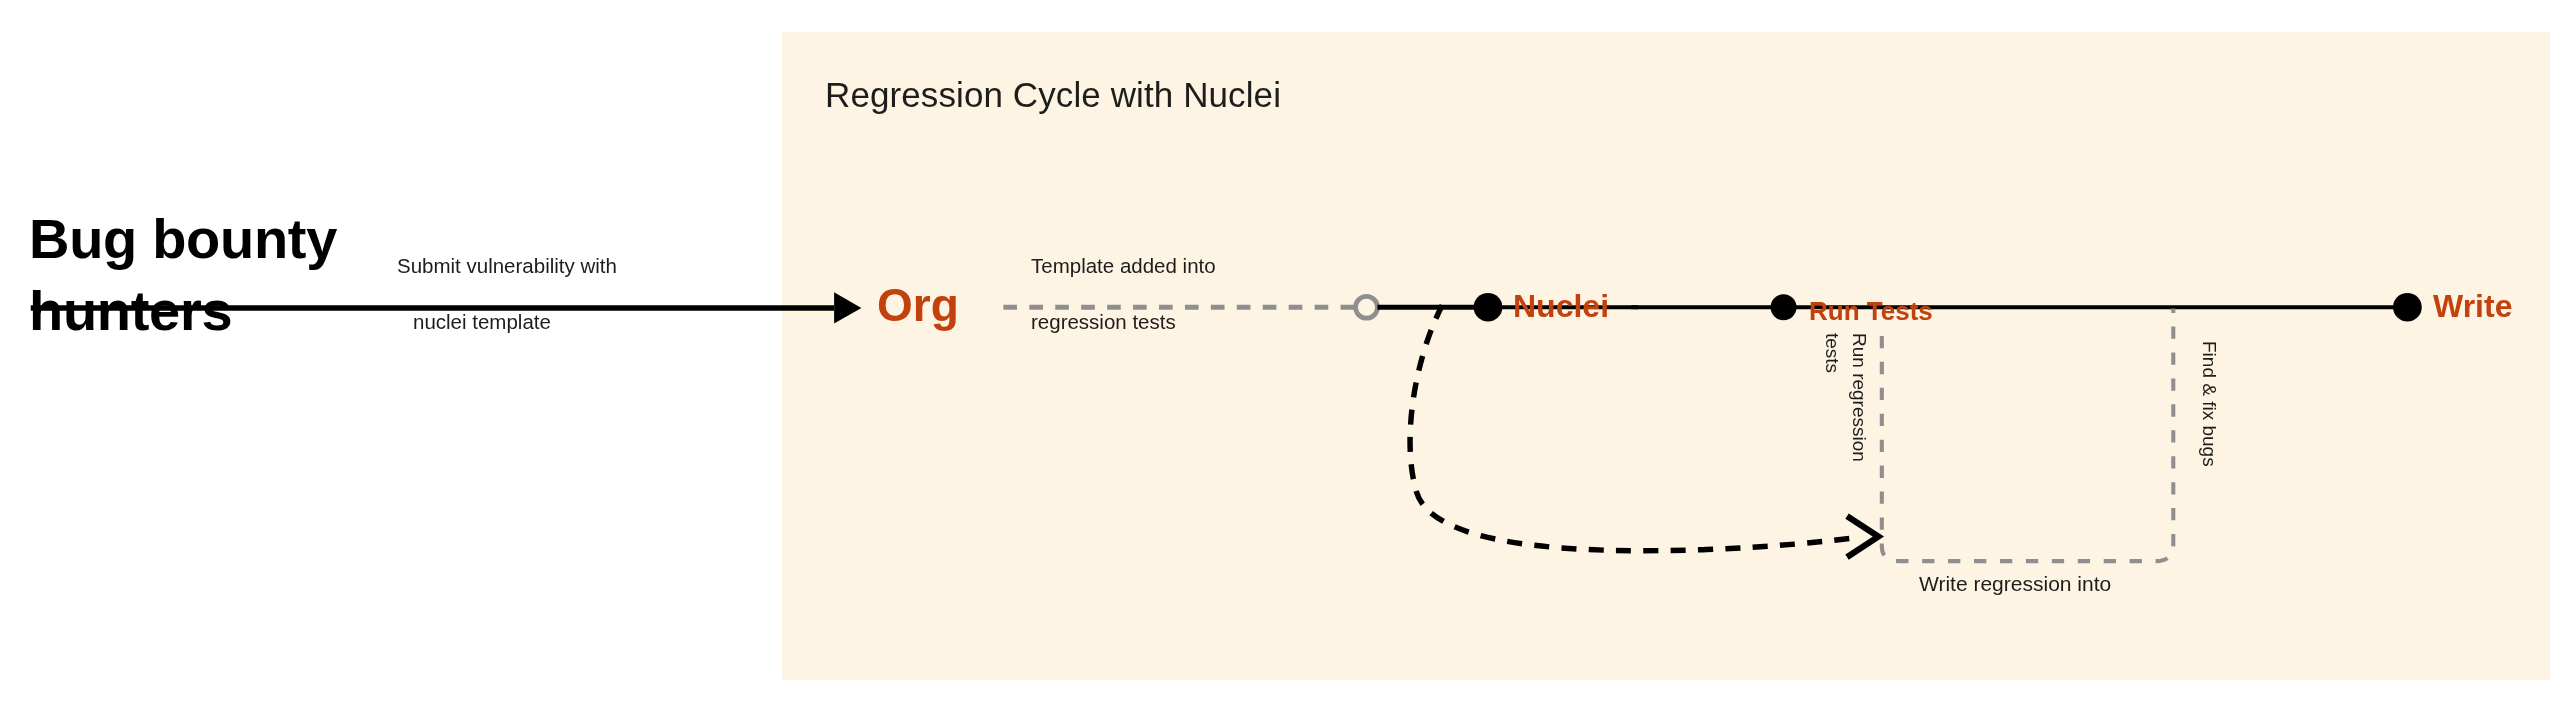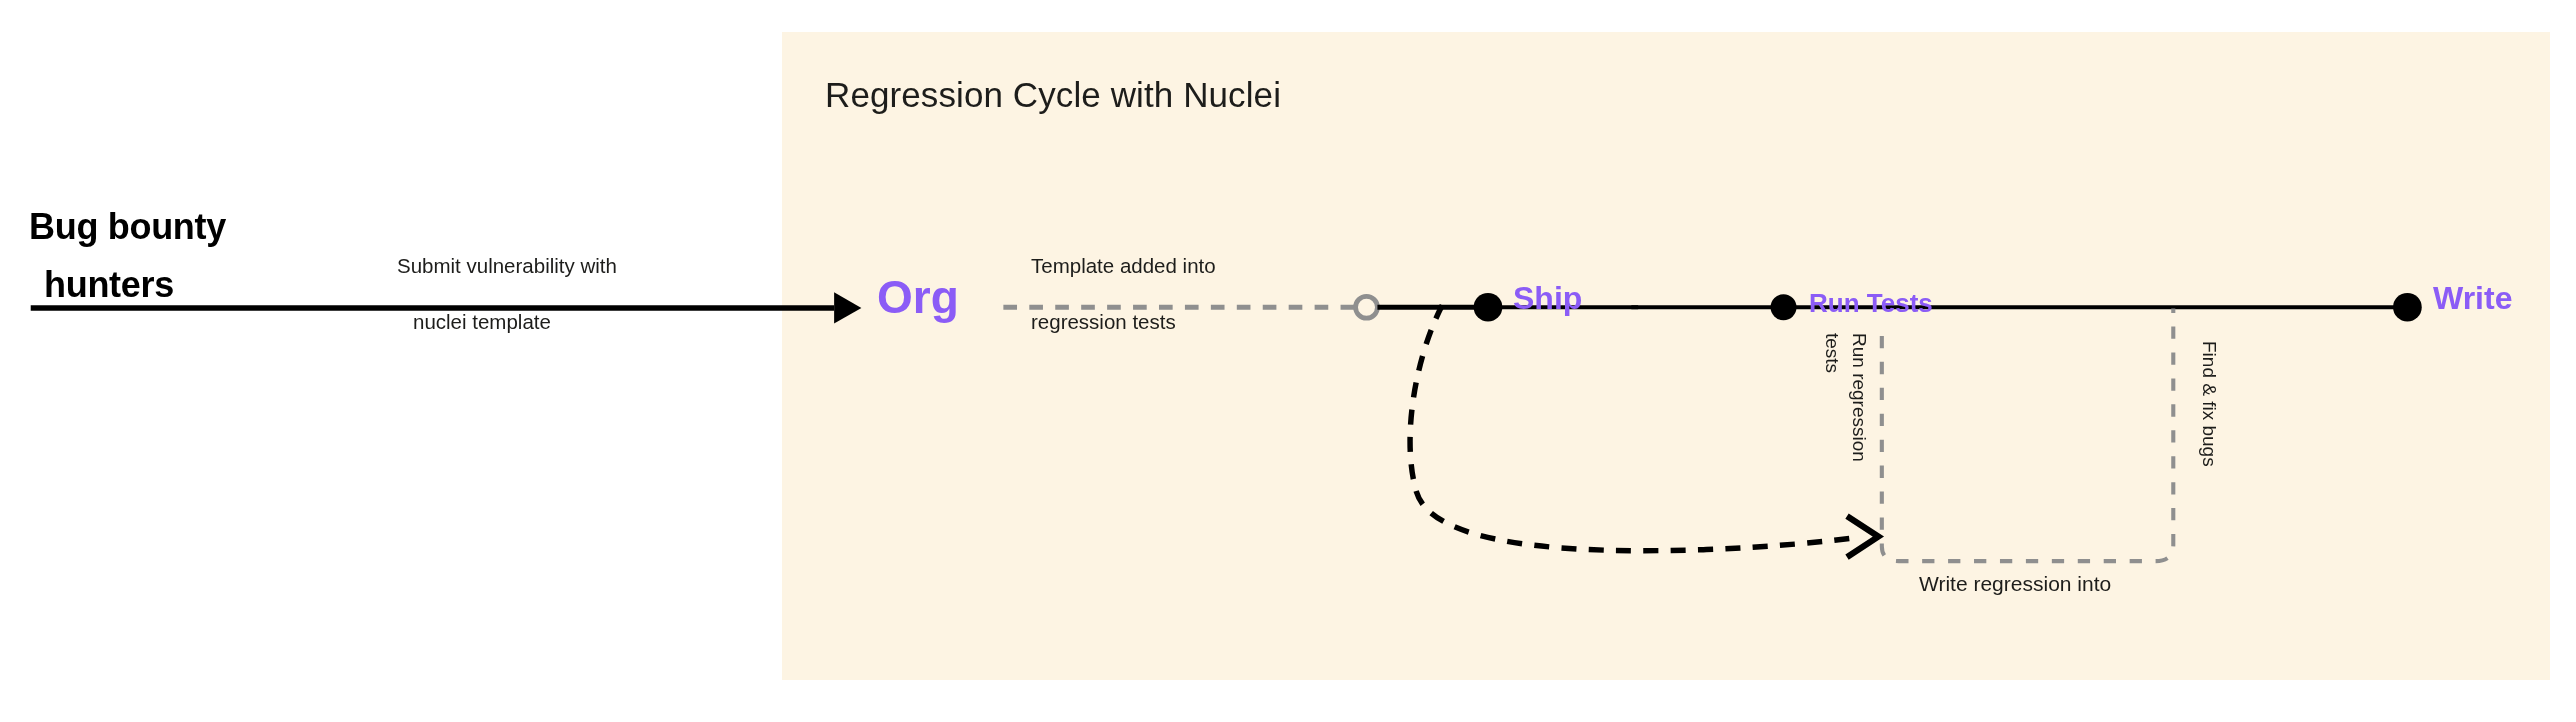--- a/index.html
+++ b/index.html
@@ -32,44 +32,45 @@
     font-size: 35px;
     font-weight: 400;
     color: #1d1d1b;
     letter-spacing: 0.1px;
     white-space: nowrap;
   }
   .actor-line {
     position: absolute;
     font-weight: bold;
     color: #000000;
-    font-size: 36px;
+    font-size: 56px;
     white-space: nowrap;
     letter-spacing: -0.3px;
   }
   #actor-line1 { left: 29px; top: 206px; }
-  #actor-line2 { left: 29px; top: 264px; margin-left: 15px; }
+  #actor-line2 { left: 29px; top: 278px; }
 
   .edge-label {
     position: absolute;
     font-size: 20.5px;
     color: #1d1d1b;
     white-space: nowrap;
   }
   #submit-label-1 { left: 397px; top: 254px; }
   #submit-label-2 { left: 413px; top: 310px; text-align: center; }
   #template-label-1 { left: 1031px; top: 254px; }
   #template-label-2 { left: 1031px; top: 310px; }
   #write-tests-label { left: 1919px; top: 572px; font-size: 21px; }
 
   .node-label {
     position: absolute;
     font-weight: bold;
-    color: #8b5cf6;
+    color: #c2410c;
     white-space: nowrap;
+    margin-top: 8px;
   }
   #node-org   { left: 877px; top: 270px; font-size: 46px; }
   #node-build { left: 1513px; top: 280px; font-size: 32px; }
   #node-runtests { left: 1809px; top: 288px; font-size: 26px; }
   #node-ship  { left: 2433px; top: 280px; font-size: 32px; }
 
   .vlabel {
     position: absolute;
     font-size: 19px;
     color: #1d1d1b;
@@ -135,21 +136,21 @@
   <div class="actor-line" id="actor-line1">Bug bounty</div>
   <div class="actor-line" id="actor-line2">hunters</div>
 
   <div class="edge-label" id="submit-label-1">Submit vulnerability with</div>
   <div class="edge-label" id="submit-label-2">nuclei template</div>
   <div class="edge-label" id="template-label-1">Template added into</div>
   <div class="edge-label" id="template-label-2">regression tests</div>
   <div class="edge-label" id="write-tests-label">Write regression into</div>
 
   <div class="node-label" id="node-org">Org</div>
-  <div class="node-label" id="node-build">Ship</div>
+  <div class="node-label" id="node-build">Nuclei</div>
   <div class="node-label" id="node-runtests">Run Tests</div>
   <div class="node-label" id="node-ship">Write</div>
 
   <div class="vlabel" id="vlabel-runreg-2">Run regression</div>
   <div class="vlabel" id="vlabel-runreg-1">tests</div>
   <div class="vlabel" id="vlabel-findfix">Find &amp; fix bugs</div>
 
 </div>
 
 

